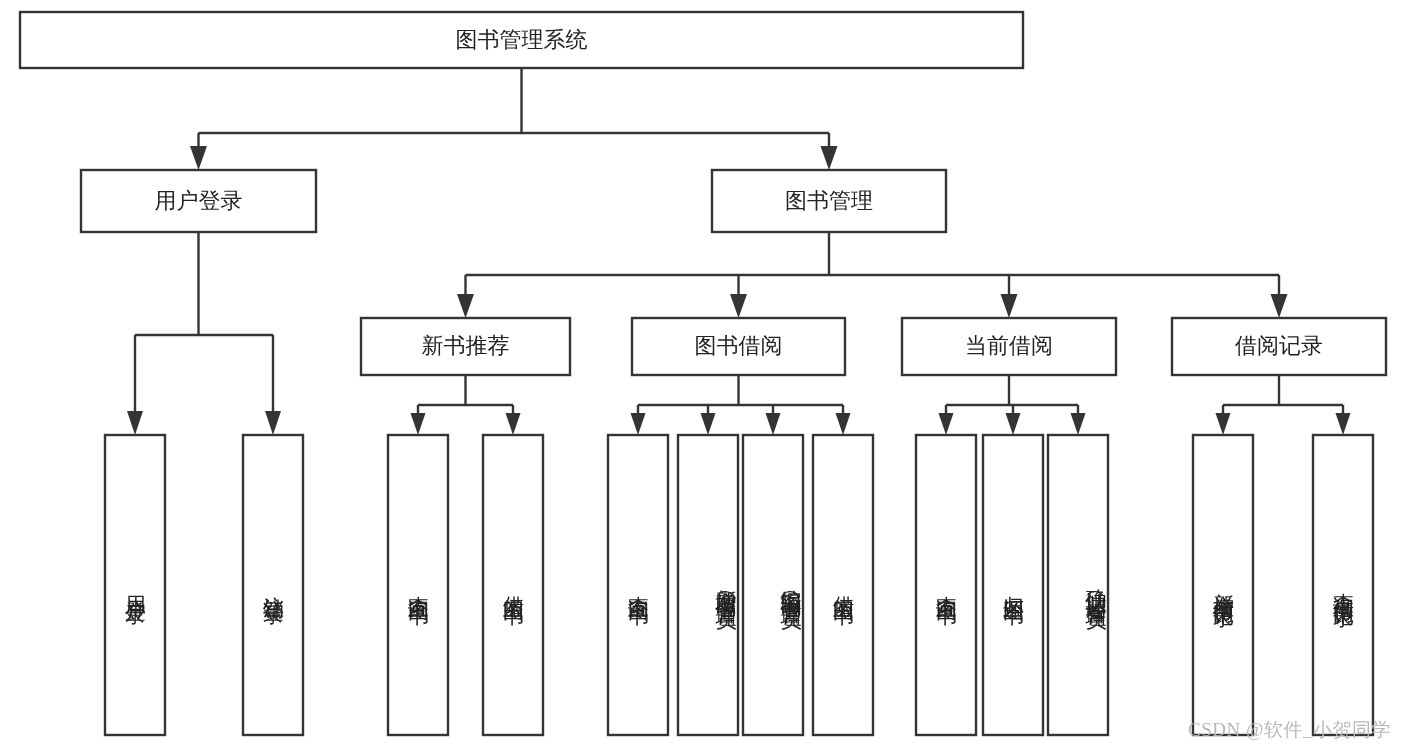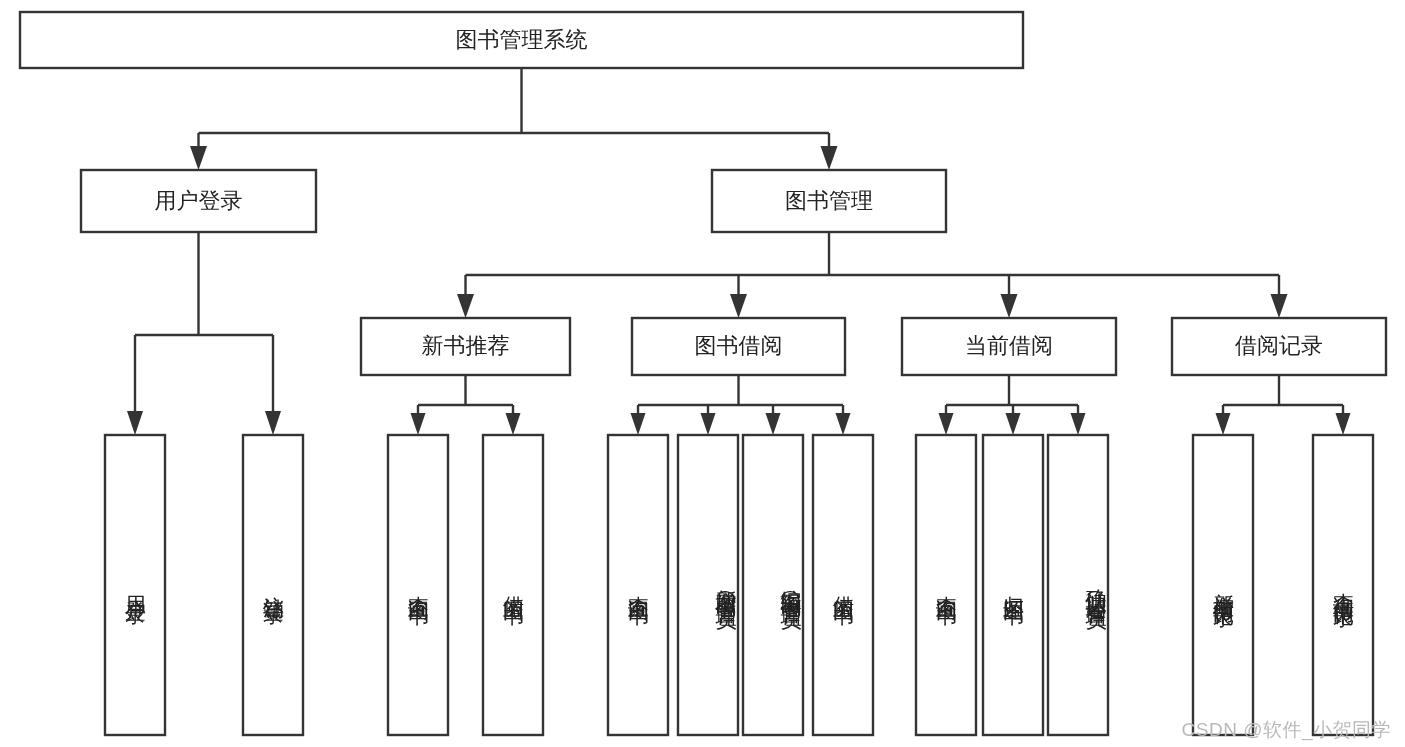--- a/index.html
+++ b/index.html
@@ -64,21 +64,21 @@
     line-height: 1.18;
     letter-spacing: 3px;
     color: #222222;
     white-space: nowrap;
     pointer-events: none;
   }
   .watermark {
     position: absolute;
     right: 14px;
     bottom: 4px;
-    font-family: Liberation Sans, sans-serif;
+    font-family: Liberation Serif, serif;
     font-size: 19px;
     color: #b9b9b9;
     letter-spacing: 0.5px;
     white-space: nowrap;
   }
 </style>
 </head>
 <body>
 
 <div id="diagram-root">

